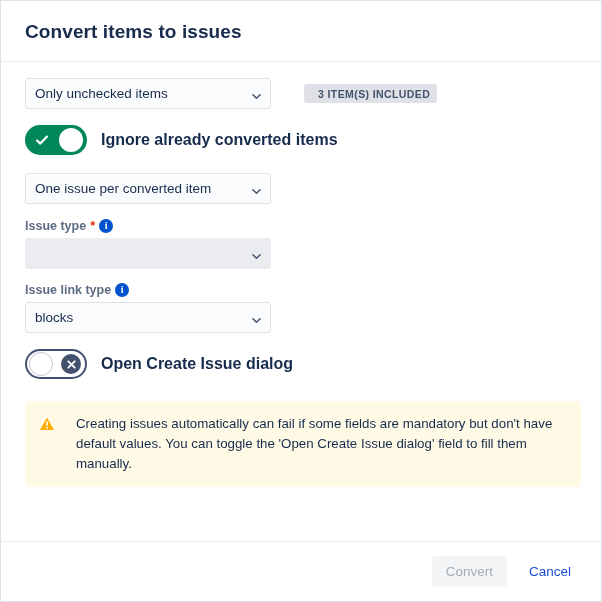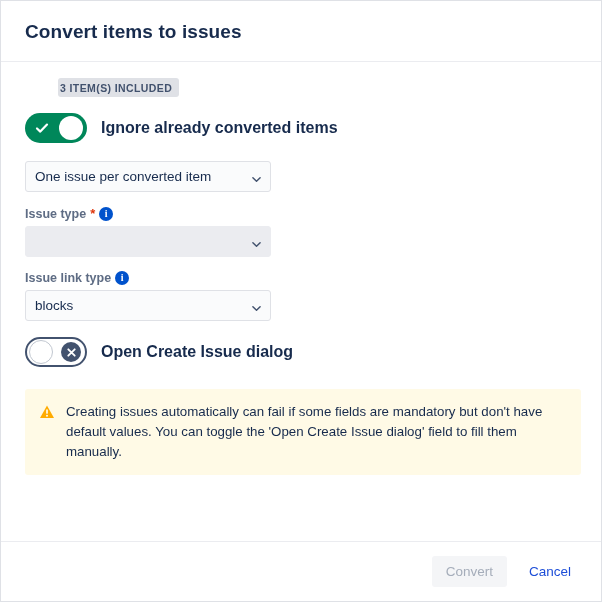--- a/index.html
+++ b/index.html
@@ -97,21 +97,21 @@
     pointer-events: none;
   }
   .chevron svg { display: block; }
   .badge {
     display: inline-block;
     background: #dfe1e6;
     color: #42526e;
     font-size: 10.5px;
     font-weight: bold;
     letter-spacing: 0.4px;
-    padding: 4px 7px 3px 2px;
+    padding: 4px 7px 3px 14px;
     border-radius: 3px;
     margin-left: 33px;
   }
   .toggle-row {
     display: flex;
     align-items: center;
     margin: 16px 0 18px 0;
   }
   .toggle {
     width: 62px;
@@ -161,21 +161,21 @@
     color: #172b4d;
     font-weight: bold;
   }
   .field-block { margin-bottom: 14px; }
   .warning {
     margin-top: 22px;
     background: #fffae6;
     border-radius: 3px;
     padding: 13px 17px 13px 14px;
     display: flex;
-    gap: 11px;
+    gap: 21px;
     width: 556px;
   }
   .warn-icon {
     flex: 0 0 auto;
     width: 16px;
     height: 16px;
     margin-top: 2px;
   }
   .warning-text {
     font-size: 13.3px;
@@ -216,20 +216,28 @@
 <div class="dialog">
 
   <div class="dialog-header">
     <div class="dialog-title">Convert items to issues</div>
   </div>
 
   <div class="dialog-body">
 
     <div class="field-block">
       <div class="row-inline">
+        <div class="select-wrap">
+          <div class="select-box">Only unchecked items</div>
+          <span class="chevron">
+            <svg width="9" height="9" viewBox="0 0 10 10">
+                <path d="M1 3 L5 7 L9 3" stroke="#42526e" stroke-width="1.6" fill="none" stroke-linecap="round" stroke-linejoin="round"></path>
+              </svg>
+          </span>
+        </div>
         <span class="badge">3 ITEM(S) INCLUDED</span>
       </div>
     </div>
 
     <div class="toggle-row">
       <div class="toggle on">
         <span class="mark">
           <svg width="16" height="16" viewBox="0 0 16 16">
               <path d="M3 8.5 L6.3 11.6 L13 4.6" stroke="#ffffff" stroke-width="2.2" fill="none" stroke-linecap="round" stroke-linejoin="round"></path>
             </svg>

